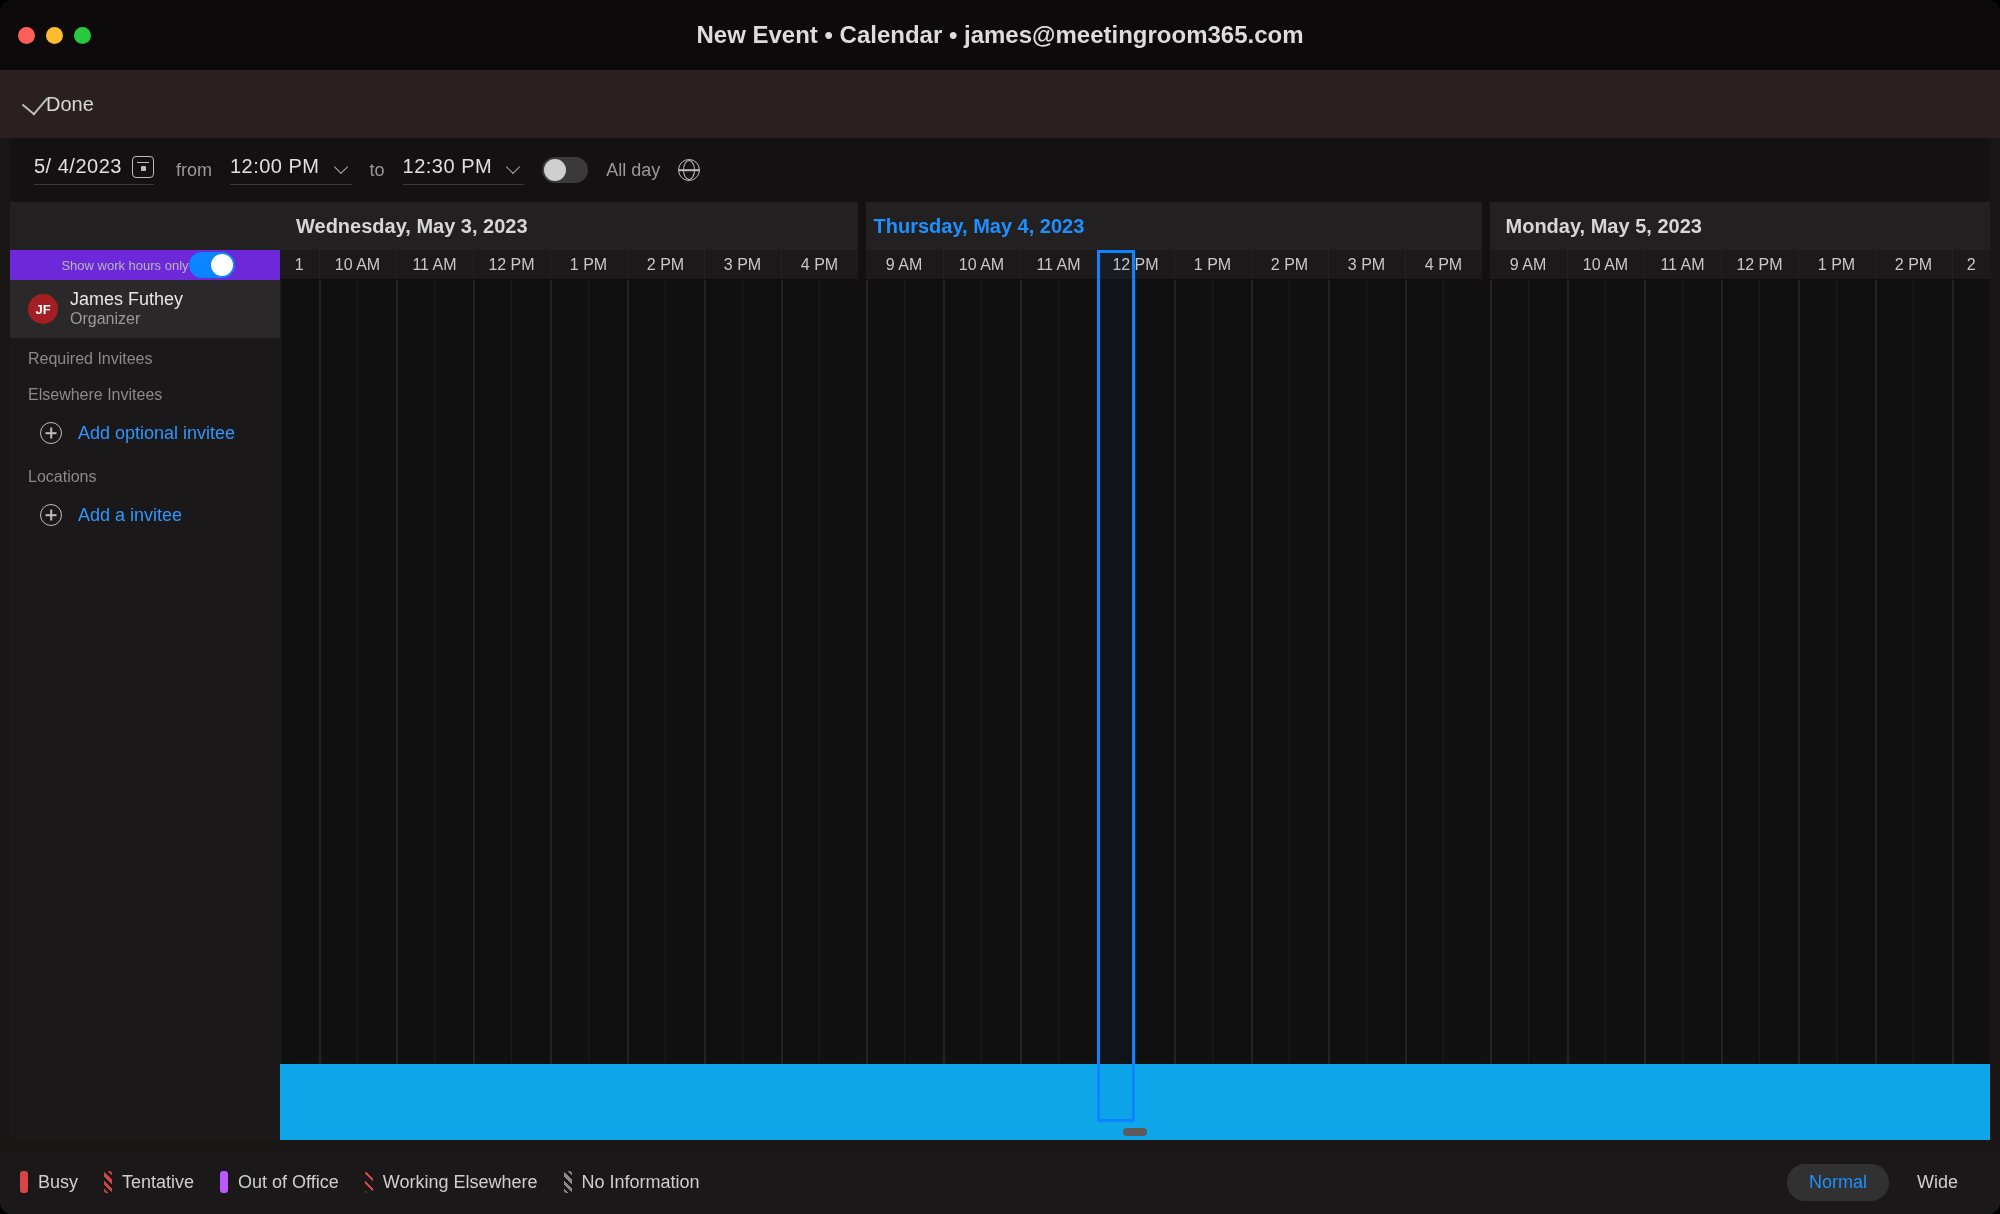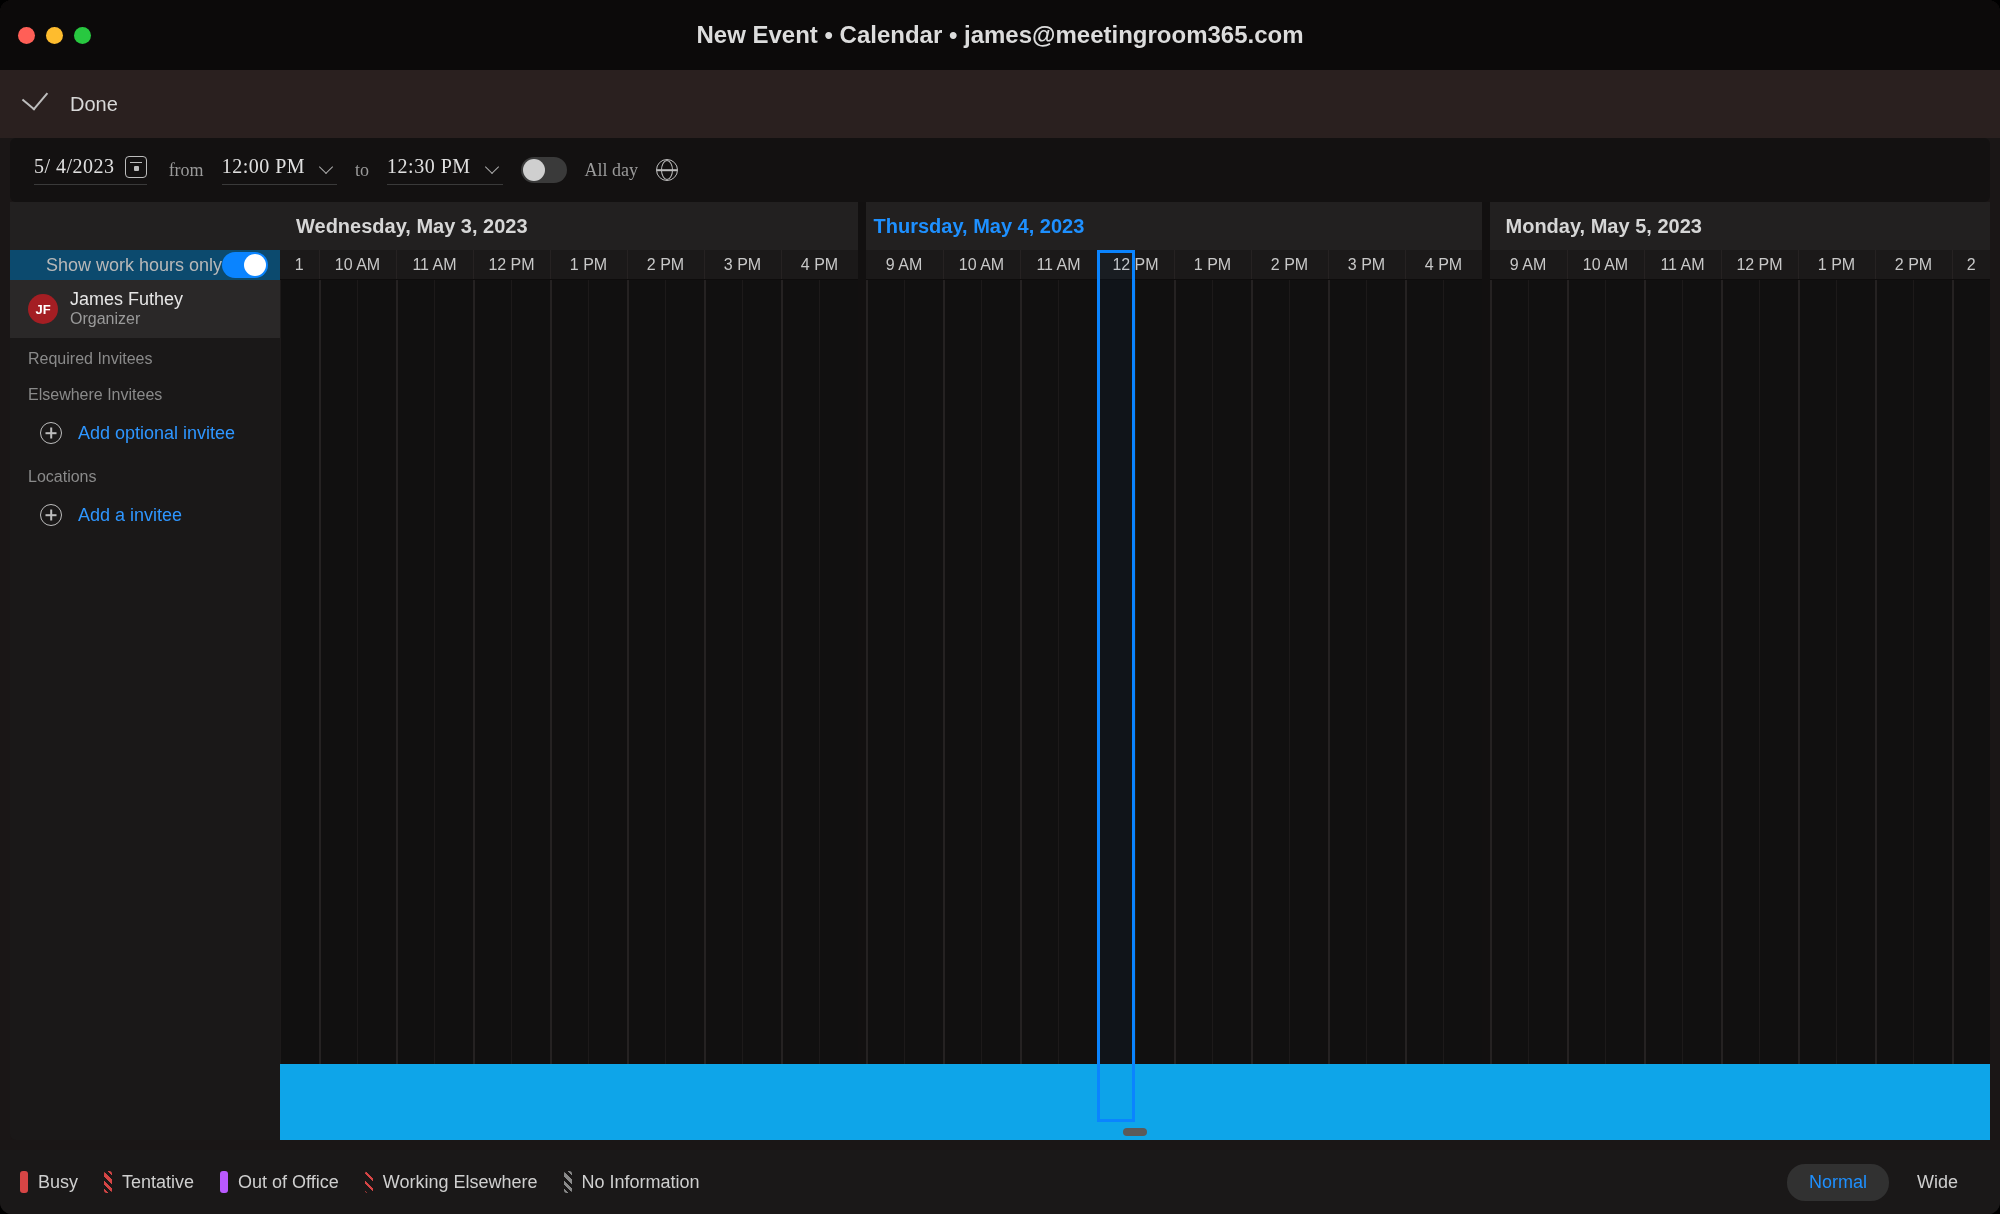--- a/index.html
+++ b/index.html
@@ -46,21 +46,21 @@
   }
   
   .donebar {
     height: 68px;
     display: flex;
     align-items: center;
     padding: 0 24px;
     background: #2a201f;
   }
   .done-btn {
-    display: flex; align-items: flex-start; gap: 24px;
+    display: flex; align-items: center; gap: 0;
     color: #d8d8d8; font-size: 20px; cursor: pointer;
   }
   .check-icon {
     width: 22px; height: 16px;
     border-left: 2.2px solid #bdbdbd;
     border-bottom: 2.2px solid #bdbdbd;
     transform: rotate(-50deg);
     margin-top:-4px;
   }
   
@@ -68,21 +68,20 @@
     height: 64px;
     background: #131111;
     margin: 0 10px;
     border-radius: 6px;
     display: flex;
     align-items: center;
     padding: 0 24px;
     gap: 18px;
     font-size: 18px;
     color: #c0c0c0;
-    font-family: Liberation Serif, serif;
   }
   .opt-field {
     display: flex; align-items: center; gap: 10px;
     padding-bottom: 6px; border-bottom: 1px solid #3a3a3a;
   }
   .opt-text { font-size: 20px; color: #e0e0e0; letter-spacing:.5px; }
   .opt-label { color: #9a9a9a; font-size:18px; }
   .cal-icon {
     width:22px; height:22px; border:1.6px solid #bdbdbd; border-radius:4px;
     position:relative;
@@ -119,23 +118,23 @@
   }
   
   .main {
     display:flex; flex:1; min-height:0; margin:0 10px 10px 10px; gap:0;
   }
   .sidebar {
     width: 322px; background:#1a1818; display:flex; flex-direction:column;
     border-top-left-radius:6px; border-bottom-left-radius:6px;
   }
   .sbar-toggle-row {
-    display:flex; align-items:center; justify-content:flex-end;
-    padding: 10px 12px 10px 18px; font-size:18px; color:#b8b8b8;
-    height:48px; background:#0c4a6e;
+    display:flex; align-items:center; justify-content:center;
+    padding: 10px 12px 10px 18px; font-size:13px; color:#b8b8b8;
+    height:48px; background:#6d28d9;
   }
   .organizer-row {
     display:flex; align-items:center; gap:12px; padding:8px 18px;
     background:#2a2828; height:58px;
   }
   .avatar {
     width:30px; height:30px; border-radius:50%; background:#a41e23;
     color:#fff; font-size:13px; font-weight:600; display:flex; align-items:center; justify-content:center;
   }
   .org-name { font-size:18px; color:#e6e6e6; line-height:1.1; }

